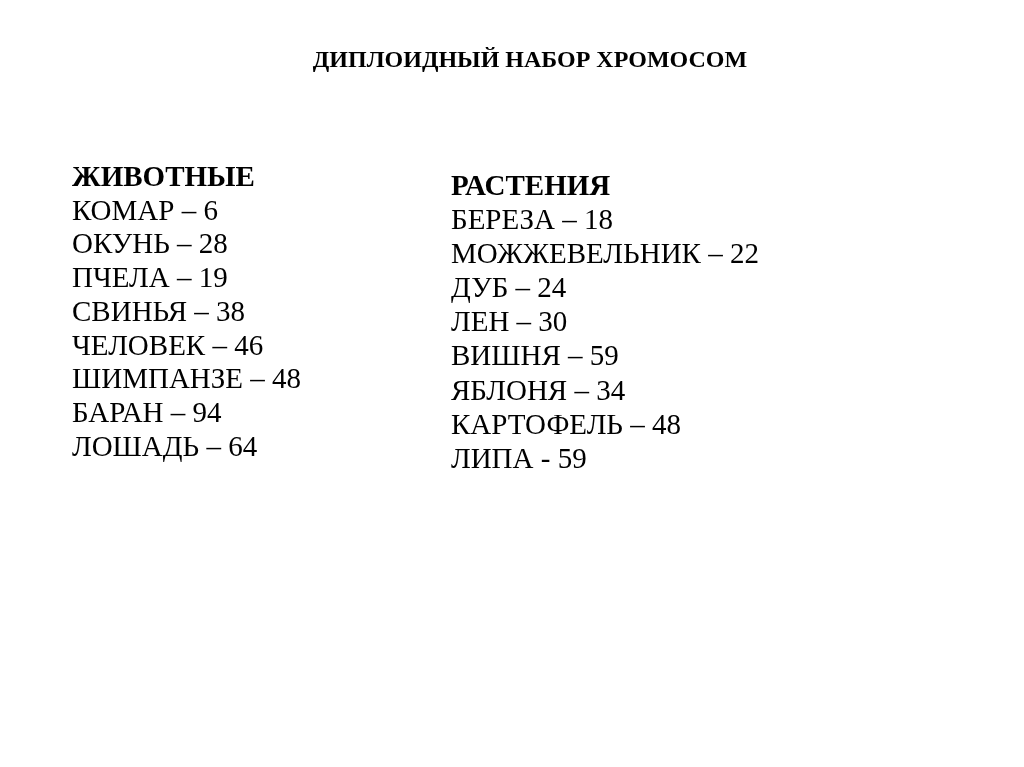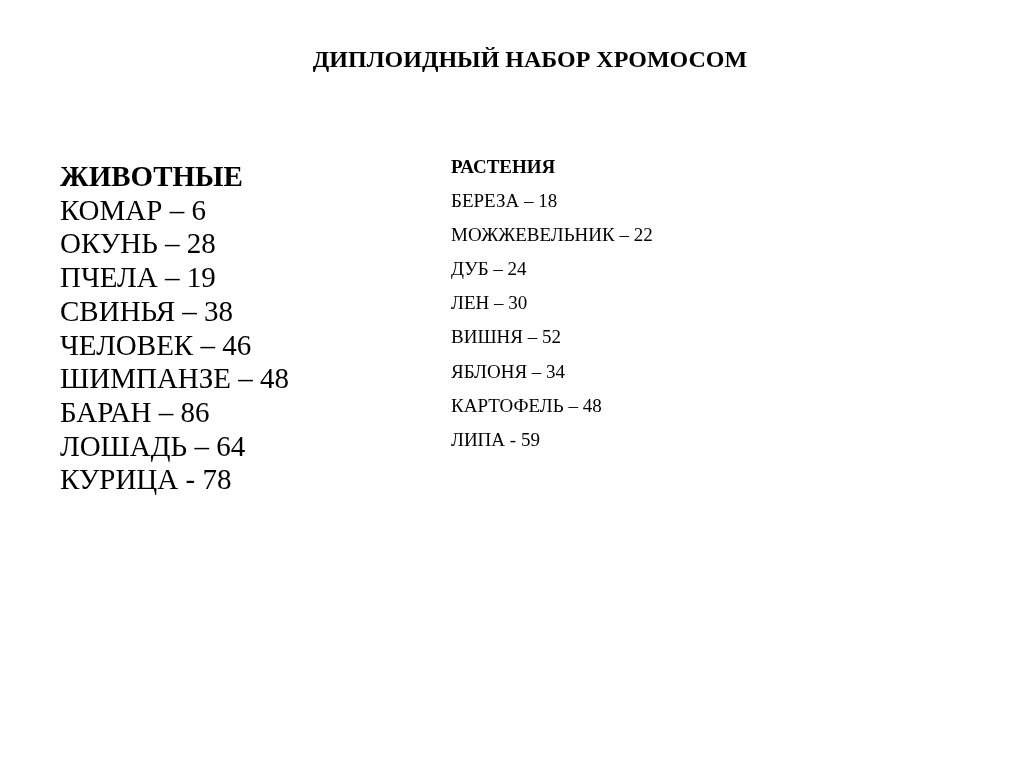--- a/index.html
+++ b/index.html
@@ -26,29 +26,29 @@
       line-height: 30px;
       letter-spacing: 0px;
     }
     .col {
       position: absolute;
       margin: 0;
       padding: 0;
       list-style: none;
     }
     .col-animals {
-      left: 60px;
+      left: 72px;
       top: 160px;
       font-size: 29px;
       line-height: 33.7px;
     }
     .col-plants {
       left: 451px;
-      top: 150px;
-      font-size: 19px;
+      top: 168px;
+      font-size: 29px;
       line-height: 34.1px;
     }
     .col-heading {
       font-weight: bold;
       display: block;
     }
     .col li {
       white-space: pre;
       display: block;
     }
@@ -59,28 +59,27 @@
 <div class="slide-title">ДИПЛОИДНЫЙ НАБОР ХРОМОСОМ</div>
 
 <ul class="col col-animals">
   <li class="col-heading">ЖИВОТНЫЕ</li>
   <li>КОМАР – 6</li>
   <li>ОКУНЬ – 28</li>
   <li>ПЧЕЛА – 19</li>
   <li>СВИНЬЯ – 38</li>
   <li>ЧЕЛОВЕК – 46</li>
   <li>ШИМПАНЗЕ – 48</li>
-  <li>БАРАН – 86</li>
+  <li>БАРАН – 94</li>
   <li>ЛОШАДЬ – 64</li>
-  <li>КУРИЦА - 78</li>
 </ul>
 
 <ul class="col col-plants">
   <li class="col-heading">РАСТЕНИЯ</li>
   <li>БЕРЕЗА – 18</li>
   <li>МОЖЖЕВЕЛЬНИК – 22</li>
   <li>ДУБ – 24</li>
   <li>ЛЕН – 30</li>
-  <li>ВИШНЯ – 52</li>
+  <li>ВИШНЯ – 59</li>
   <li>ЯБЛОНЯ – 34</li>
   <li>КАРТОФЕЛЬ – 48</li>
   <li>ЛИПА - 59</li>
 </ul>
 
 </body></html>

